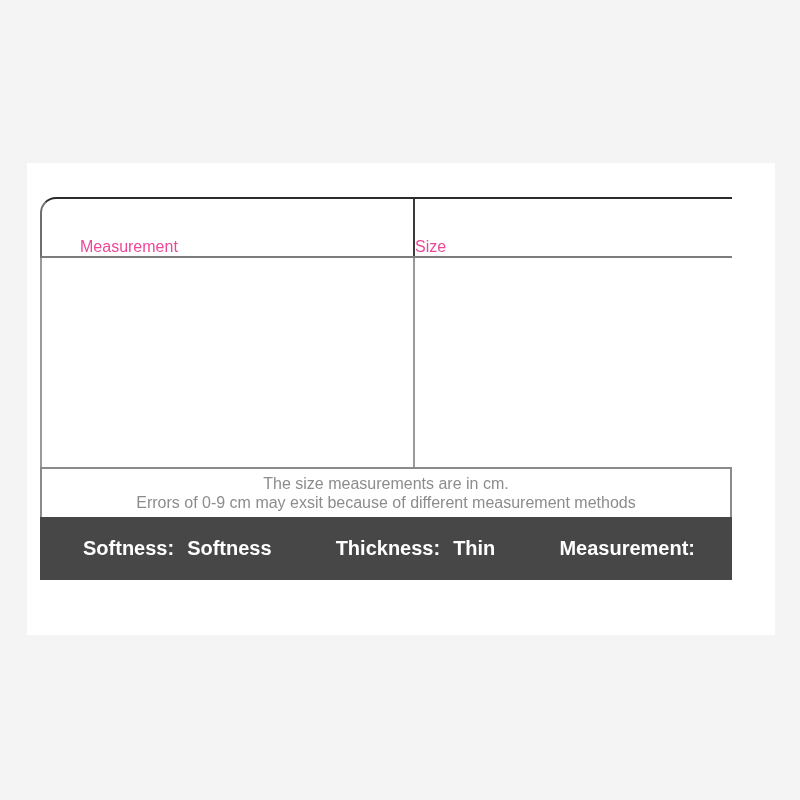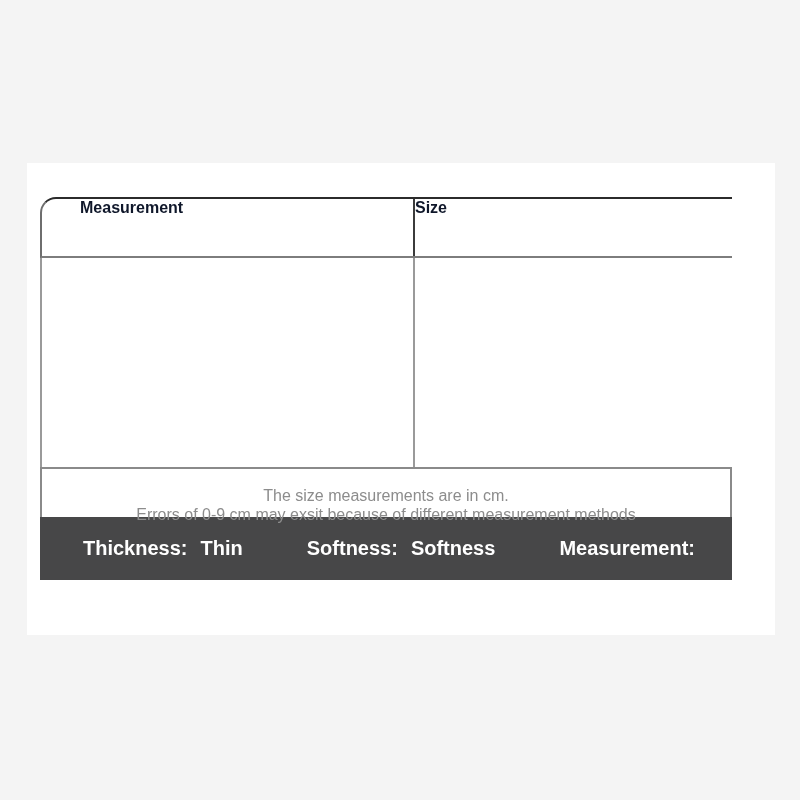--- a/index.html
+++ b/index.html
@@ -23,24 +23,24 @@
   .thead {
     display: flex;
     height: 61px;
     border-top: 2px solid #2b2b2b;
     border-left: 2px solid #6e6e6e;
     border-bottom: 2px solid #7d7d7d;
     border-top-left-radius: 16px;
   }
   .th {
     display: flex;
-    align-items: flex-start;
+    align-items: flex-end;
     font-size: 16px;
-    font-weight: bold;
-    color: #0f172a;
+    font-weight: normal;
+    color: #ec4899;
   }
   .th-measurement {
     width: 373px;
     padding-left: 38px;
     border-right: 2px solid #3b3b3b;
   }
   .th-size {
     flex: 1;
   }
   .tbody {
@@ -50,21 +50,21 @@
   }
   .td-measurement {
     width: 373px;
     border-right: 2px solid #9a9a9a;
   }
   .td-size { flex: 1; }
   .note-box {
     height: 50px;
     border: 2px solid #8a8a8a;
     border-bottom: none;
-    padding-top: 17px;
+    padding-top: 5px;
     text-align: center;
     color: #8c8c8c;
     font-size: 16px;
     line-height: 19px;
   }
   .attr-bar {
     height: 63px;
     background: #474748;
     display: flex;
     align-items: center;
@@ -97,24 +97,24 @@
       <div class="td-size"></div>
     </div>
 
     <div class="note-box">
       <div>The size measurements are in cm.</div>
       <div>Errors of 0-9 cm may exsit because of different measurement methods</div>
     </div>
 
     <div class="attr-bar">
       <div class="attr-item">
-        <span>Thickness:</span><span class="attr-value">Thin</span>
+        <span>Softness:</span><span class="attr-value">Softness</span>
       </div>
       <div class="attr-item">
-        <span>Softness:</span><span class="attr-value">Softness</span>
+        <span>Thickness:</span><span class="attr-value">Thin</span>
       </div>
       <div class="attr-item">
         <span>Measurement:</span><span class="attr-value"></span>
       </div>
     </div>
 
   </div>
 </div>
 
 </body></html>

